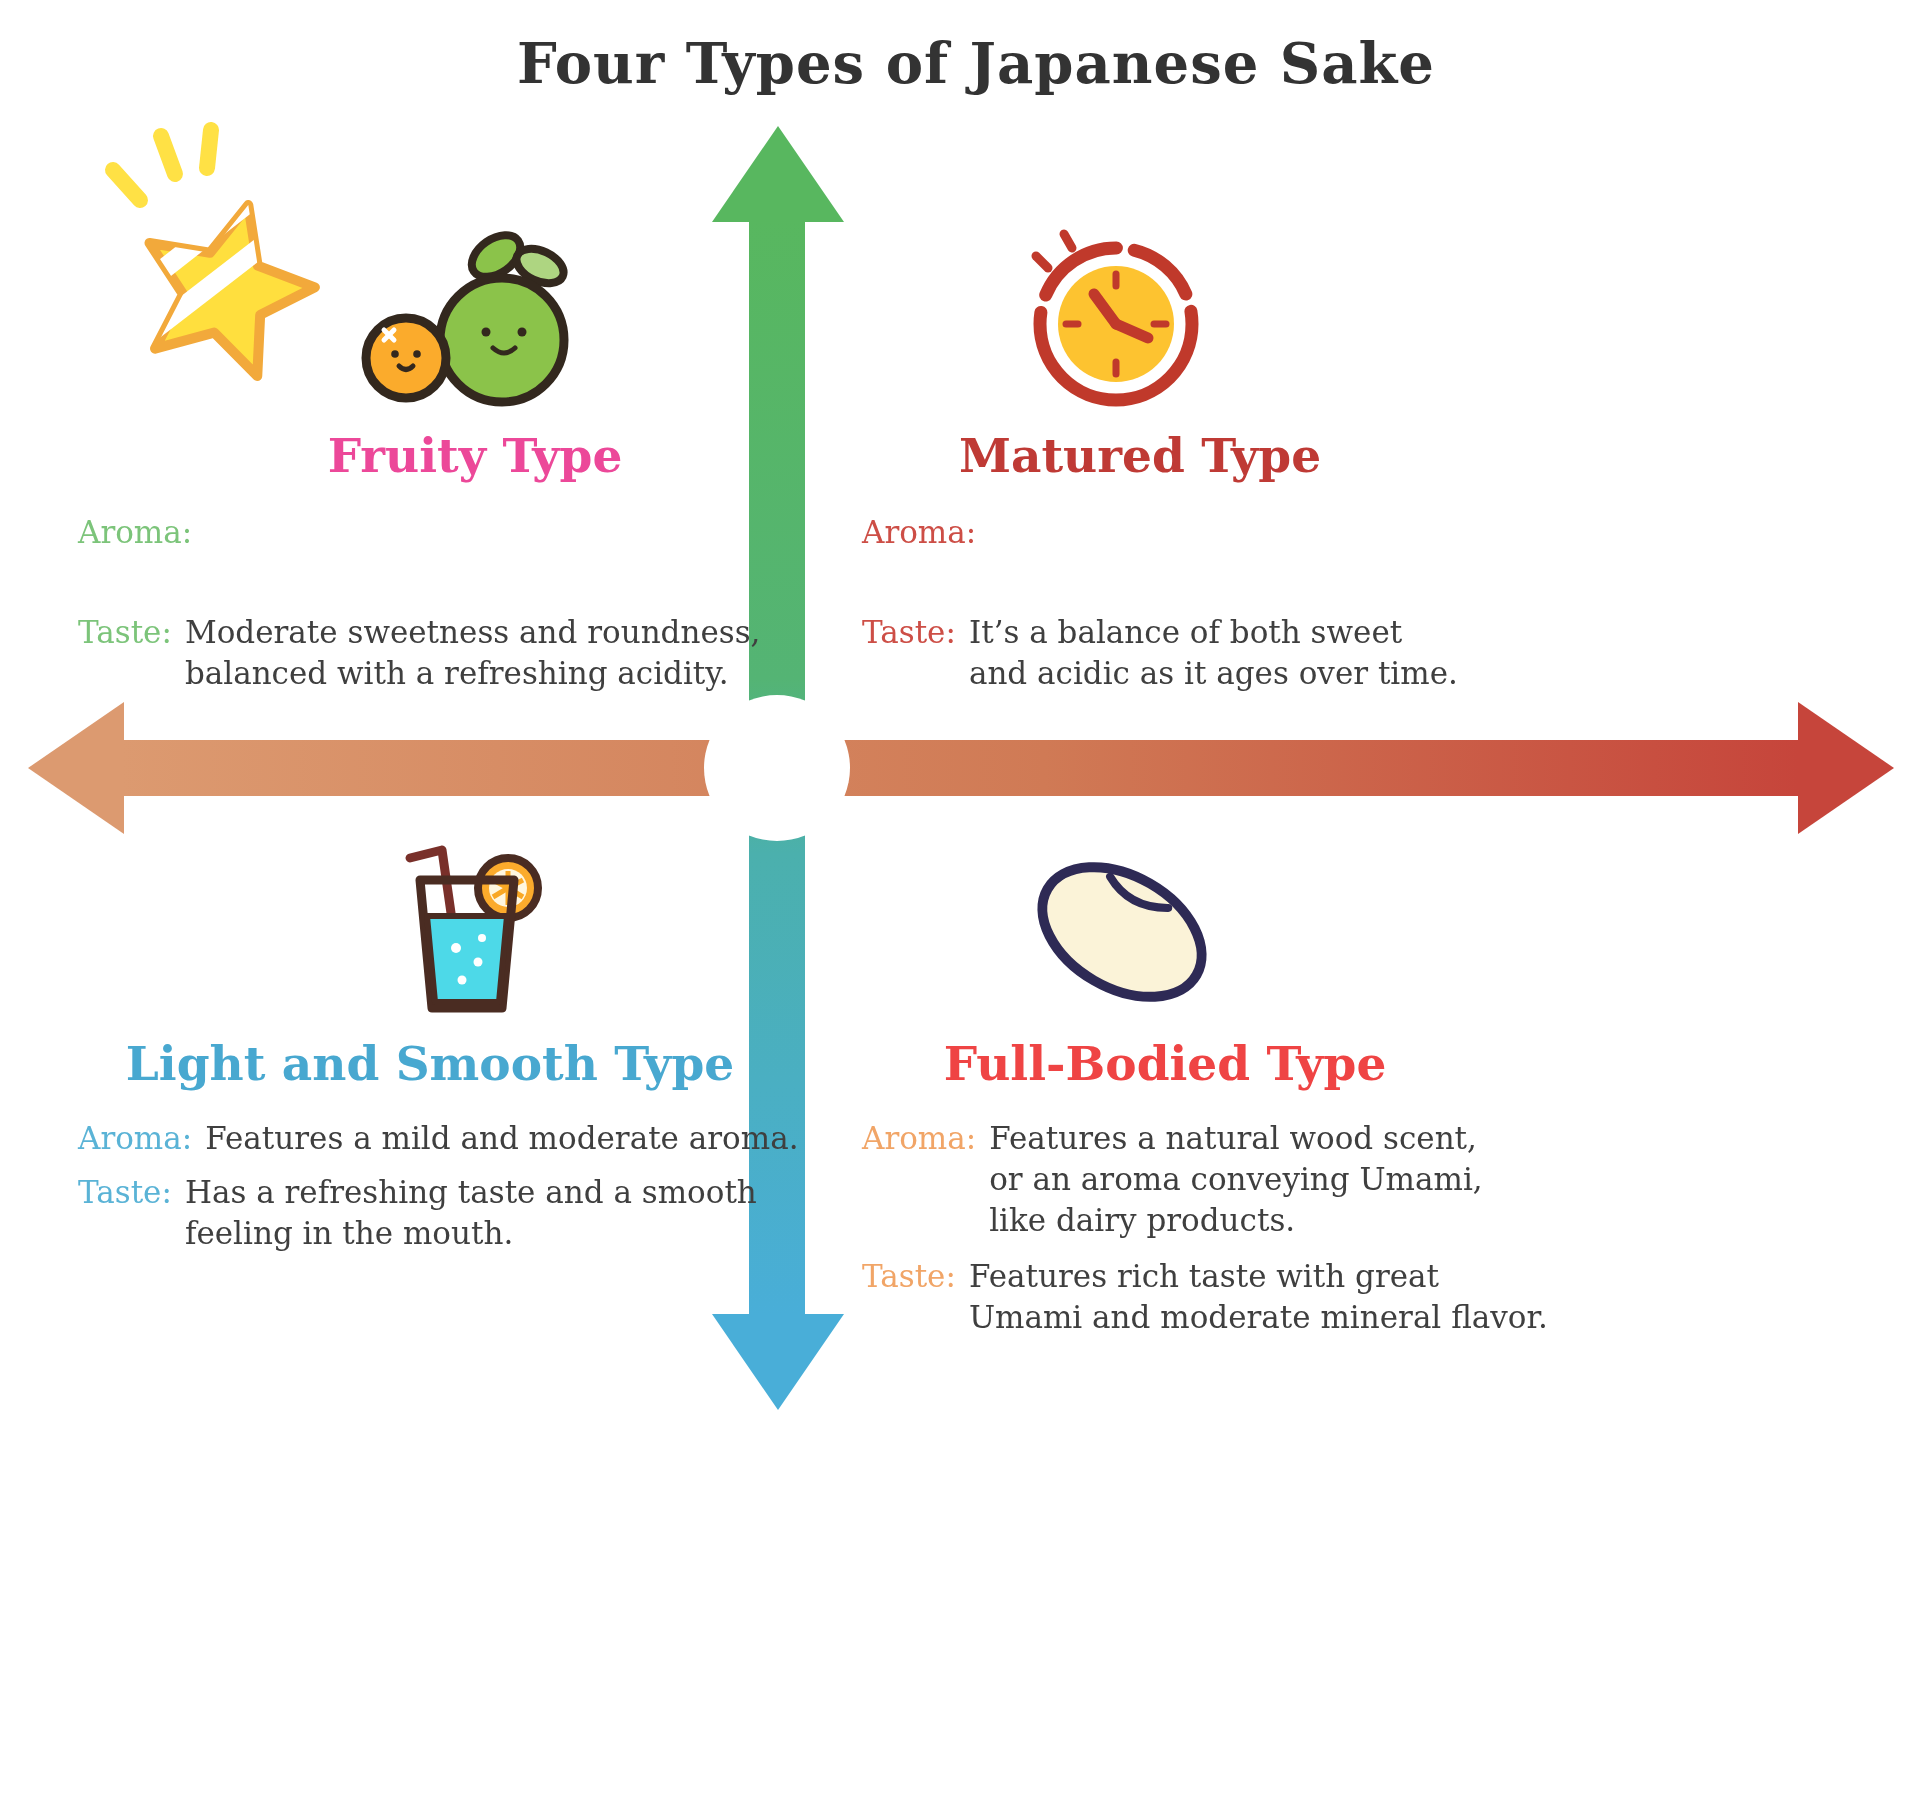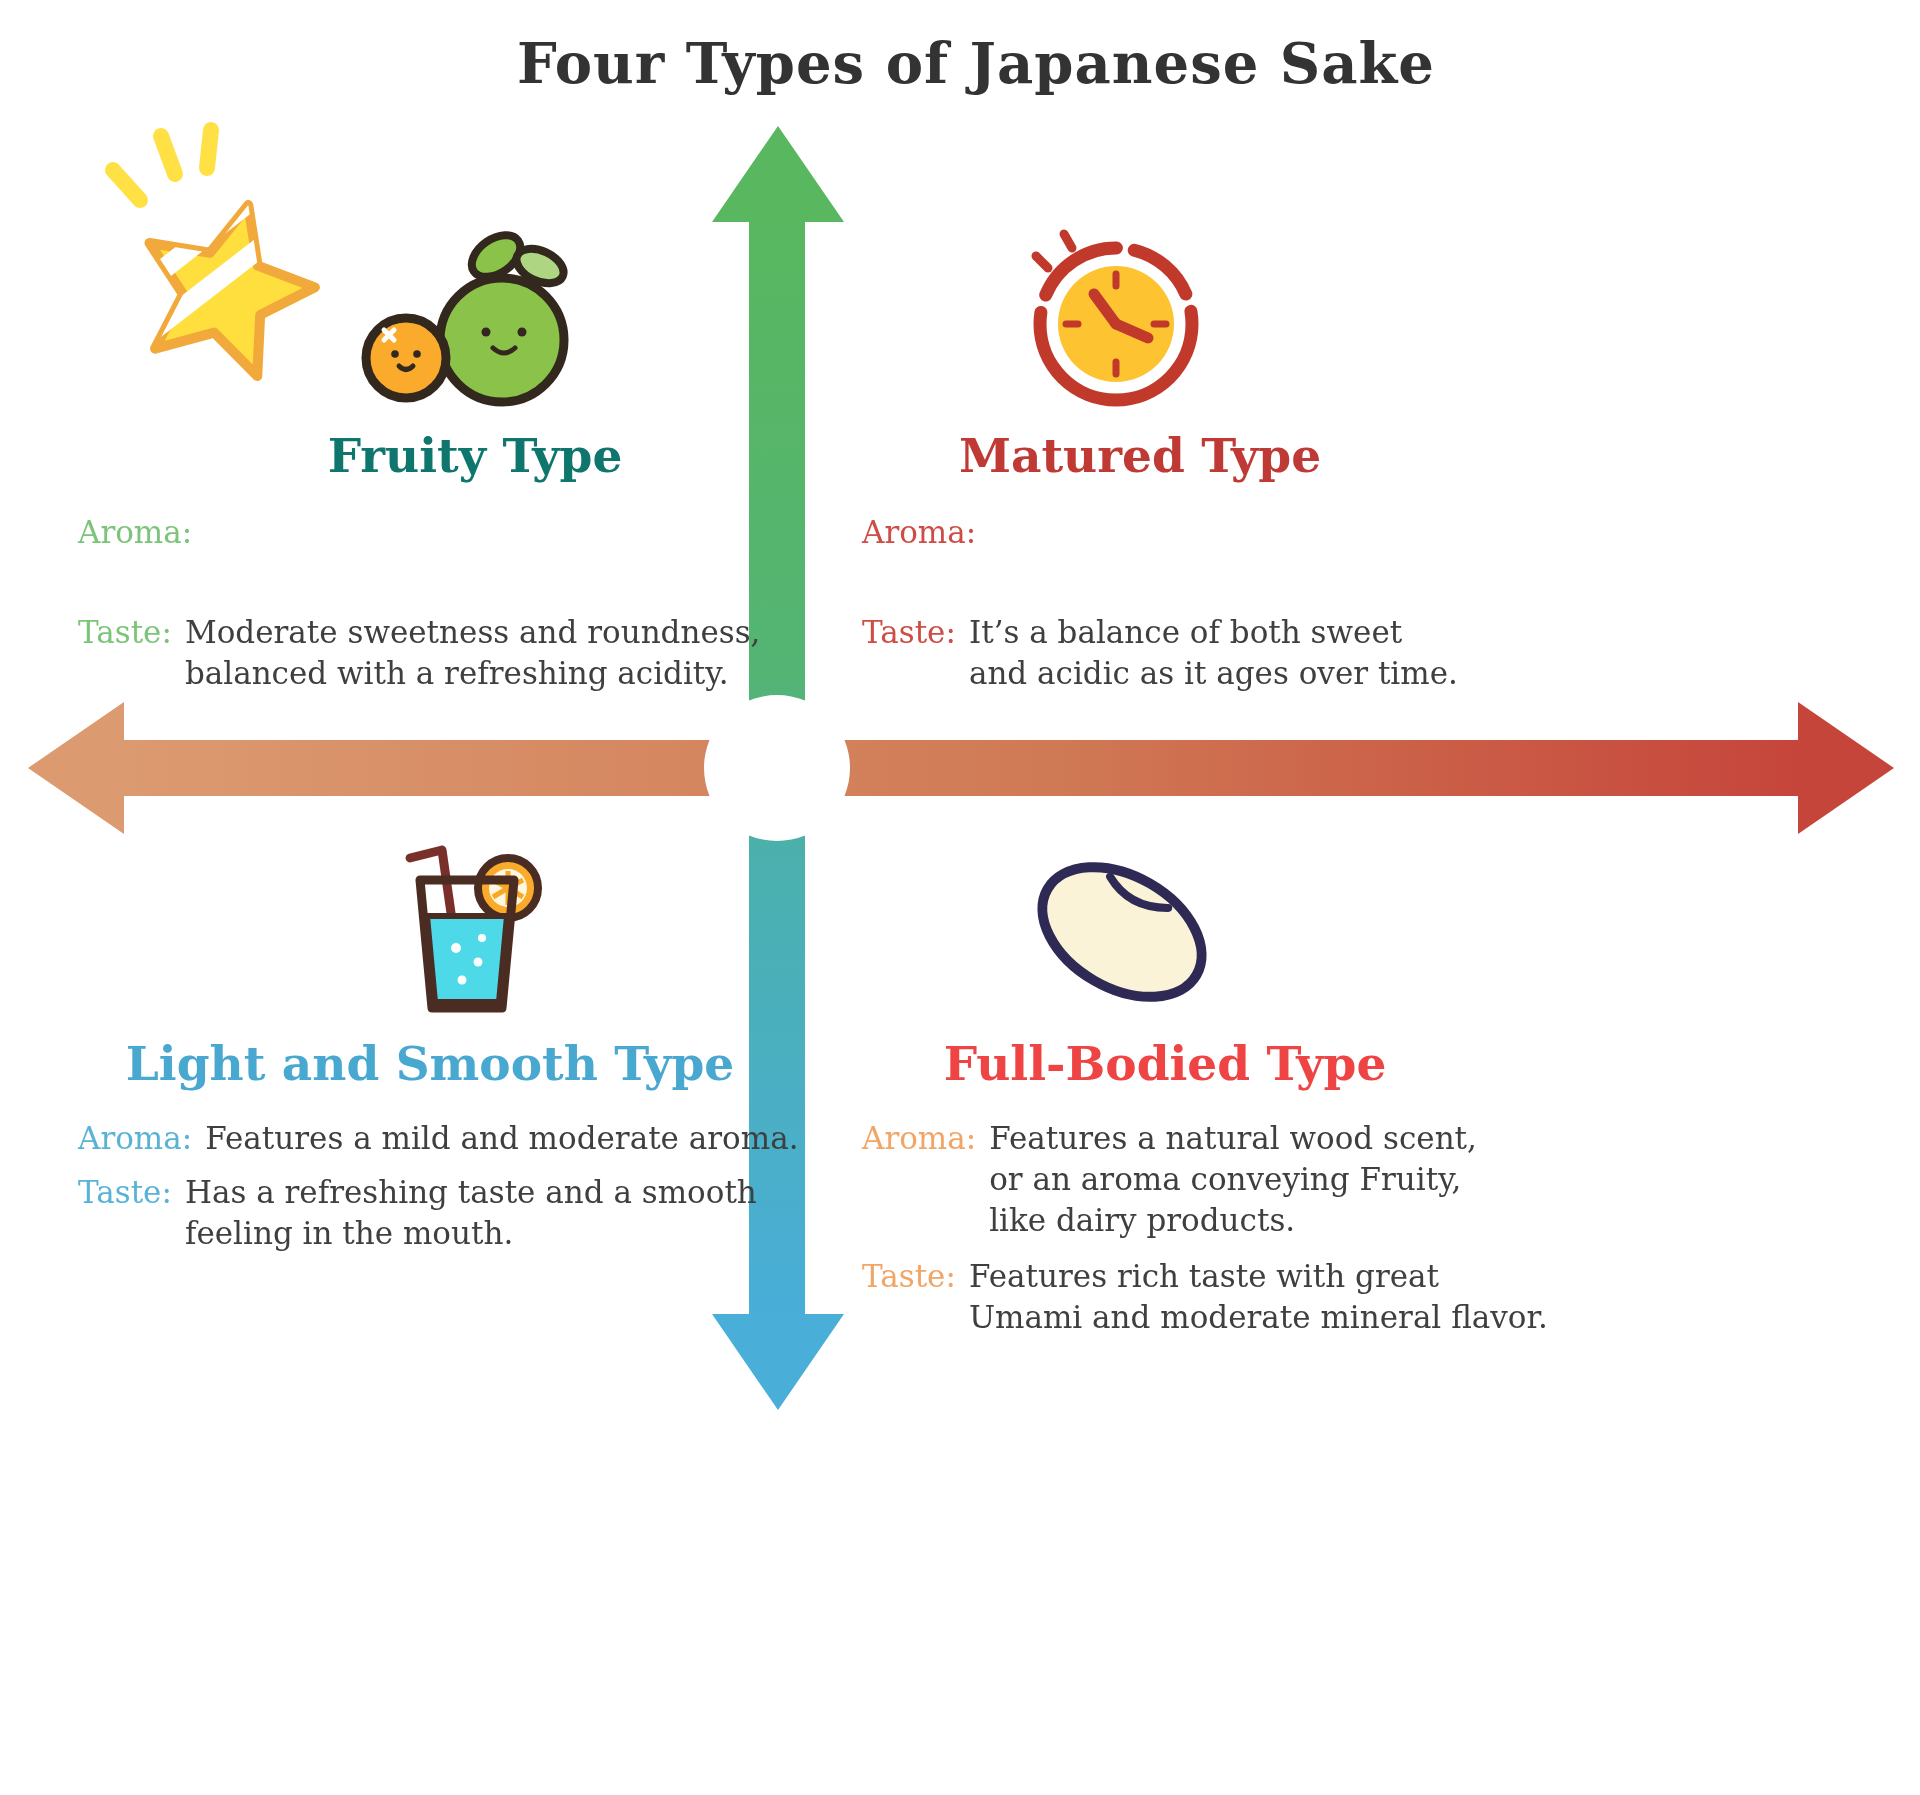--- a/index.html
+++ b/index.html
@@ -15,21 +15,21 @@
           background:linear-gradient(180deg,#58b75f 0%,#54b474 42%,#4bb0ad 58%,#49aed8 100%);}
   #vHeadBottom{left:712px;top:1314px;border-left:66px solid transparent;border-right:66px solid transparent;border-top:96px solid #49aed8;}
   #hShaft{position:absolute;left:122px;top:740px;width:1676px;height:56px;
           background:linear-gradient(90deg,#dc9a70 0%,#d07a55 55%,#c6453b 100%);}
   #hHeadLeft{left:28px;top:702px;border-top:66px solid transparent;border-bottom:66px solid transparent;border-right:96px solid #dc9a70;}
   #hHeadRight{left:1798px;top:702px;border-top:66px solid transparent;border-bottom:66px solid transparent;border-left:96px solid #c6453b;}
   #centerGap{position:absolute;left:704px;top:695px;width:146px;height:146px;border-radius:50%;background:#ffffff;}
 
   
   .q-title{position:absolute;text-align:center;font-size:47px;font-weight:700;margin:0;}
-  .q-title.green{color:#0f766e;}
+  .q-title.green{color:#ec4899;}
   .q-title.red{color:#bf3a35;}
   .q-title.blue{color:#48a8d0;}
   .q-title.orange{color:#ef4444;}
   .row{position:absolute;display:flex;align-items:flex-start;font-size:31px;line-height:41px;color:#3f3f3f;}
   .row .label{margin-right:13px;white-space:nowrap;}
   .row .text{white-space:pre-line;}
   .label.green{color:#7cc47a;}
   .label.red{color:#cd4e46;}
   .label.blue{color:#5ab3d6;}
   .label.orange{color:#f1a567;}
@@ -150,21 +150,21 @@
   <div class="row" style="left:78px;top:1172px;">
     <span class="label blue">Taste:</span>
     <span class="text">Has a refreshing taste and a smooth
 feeling in the mouth.</span>
   </div>
 
   <h2 class="q-title orange" style="left:880px;top:1036px;width:570px;">Full-Bodied Type</h2>
   <div class="row" style="left:862px;top:1118px;">
     <span class="label orange">Aroma:</span>
     <span class="text">Features a natural wood scent,
-or an aroma conveying Fruity,
+or an aroma conveying Umami,
 like dairy products.</span>
   </div>
   <div class="row" style="left:862px;top:1256px;">
     <span class="label orange">Taste:</span>
     <span class="text">Features rich taste with great
 Umami and moderate mineral flavor.</span>
   </div>
 
 </div>
 

